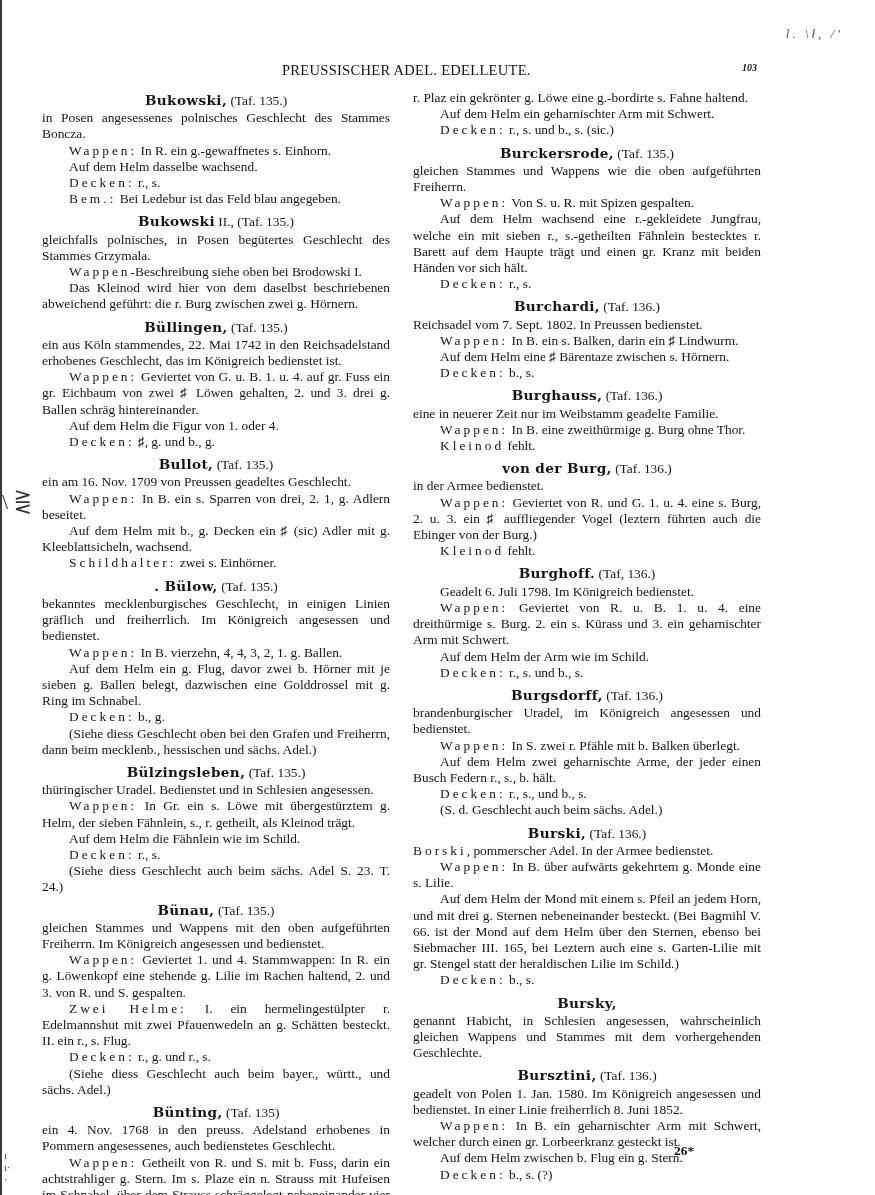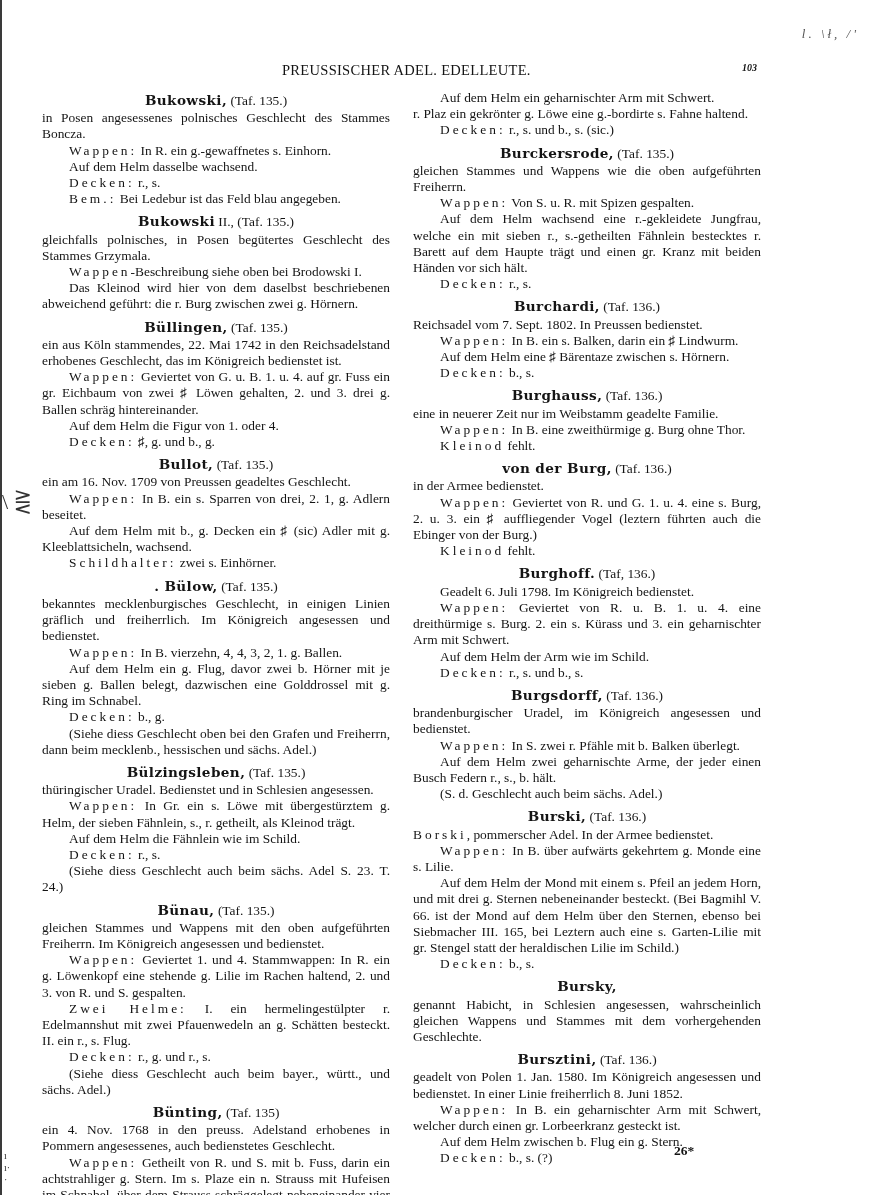--- a/index.html
+++ b/index.html
@@ -1,19 +1,19 @@
 <!DOCTYPE html>
 <html><head>
 <meta charset="utf-8">
 <style>
   html, body { margin:0; padding:0; background:#ffffff; }
   body { width:875px; height:1195px; position:relative; overflow:hidden;
          font-family:"Liberation Serif","DejaVu Serif",serif; color:#141414; }
   .edge-left { position:absolute; left:0; top:0; width:2px; height:1195px; background:#3a3a3a; }
-  .scan-marks { position:absolute; right:16px; top:26px; font-size:13px; color:#555; letter-spacing:3px; font-style:italic; }
+  .scan-marks { position:absolute; right:32px; top:26px; font-size:13px; color:#555; letter-spacing:3px; font-style:italic; }
   .margin-squiggle { position:absolute; left:2px; top:495px; font-size:22px; color:#333; line-height:14px; }
   .margin-ticks { position:absolute; left:4px; top:1150px; font-size:10px; color:#333; line-height:12px; }
   .header { position:absolute; left:0; top:62px; width:776px; height:20px; }
   .running-title { position:absolute; left:282px; top:0; font-size:14.5px; letter-spacing:0.3px; }
   .page-number { position:absolute; left:742px; top:0; font-size:10px; font-weight:bold;font-style:italic; }
   .col { position:absolute; top:90px; font-size:13.4px; line-height:16.2px; }
   .col-left { left:38px; width:352px; }
   .col-right { left:409px; width:352px; }
   .entry { margin:0 0 6px 4px; }
   .entry-head { text-align:center; margin:2px 0 1px 0; }
@@ -91,22 +91,22 @@
       <p class="p ind"><span>(Siehe diess Geschlecht auch beim bayer., württ., und sächs. Adel.)</span></p>
     </div>
     <div class="entry">
       <div class="entry-head"><span class="entry-name">Bünting,</span> <span class="entry-ref">(Taf. 135)</span></div>
       <p class="p"><span>ein 4. Nov. 1768 in den preuss. Adelstand erhobenes in Pommern angesessenes, auch bedienstetes Geschlecht.</span></p>
       <p class="p ind"><span class="sp">Wappen:</span><span> Getheilt von R. und S. mit b. Fuss, darin ein achtstrahliger g. Stern.  Im s. Plaze ein n. Strauss mit Hufeisen im Schnabel, über dem Strauss schräggelegt nebeneinander vier gr. Lorbeerzweige, im</span></p>
     </div>
   </div>
 <div class="col col-right" id="col-right">
     <div class="entry">
+      <p class="p"><span>r. Plaz ein gekrönter g. Löwe eine g.-bordirte s. Fahne haltend.</span></p>
       <p class="p ind"><span>Auf dem Helm ein geharnischter Arm mit Schwert.</span></p>
-      <p class="p"><span>r. Plaz ein gekrönter g. Löwe eine g.-bordirte s. Fahne haltend.</span></p>
       <p class="p ind"><span class="sp">Decken:</span><span> r., s. und b., s. (sic.)</span></p>
     </div>
     <div class="entry">
       <div class="entry-head"><span class="entry-name">Burckersrode,</span> <span class="entry-ref">(Taf. 135.)</span></div>
       <p class="p"><span>gleichen Stammes und Wappens wie die oben aufgeführten Freiherrn.</span></p>
       <p class="p ind"><span class="sp">Wappen:</span><span> Von S. u. R. mit Spizen gespalten.</span></p>
       <p class="p ind"><span>Auf dem Helm wachsend eine r.-gekleidete Jungfrau, welche ein mit sieben r., s.-getheilten Fähnlein bestecktes r. Barett auf dem Haupte trägt und einen gr. Kranz mit beiden Händen vor sich hält.</span></p>
       <p class="p ind"><span class="sp">Decken:</span><span> r., s.</span></p>
     </div>
     <div class="entry">
@@ -133,20 +133,21 @@
       <p class="p ind"><span>Geadelt 6. Juli 1798.  Im Königreich bedienstet.</span></p>
       <p class="p ind"><span class="sp">Wappen:</span><span> Geviertet von R. u. B. 1. u. 4. eine dreithürmige s. Burg. 2. ein s. Kürass und 3. ein geharnischter Arm mit Schwert.</span></p>
       <p class="p ind"><span>Auf dem Helm der Arm wie im Schild.</span></p>
       <p class="p ind"><span class="sp">Decken:</span><span> r., s. und b., s.</span></p>
     </div>
     <div class="entry">
       <div class="entry-head"><span class="entry-name">Burgsdorff,</span> <span class="entry-ref">(Taf. 136.)</span></div>
       <p class="p"><span>brandenburgischer Uradel, im Königreich angesessen und bedienstet.</span></p>
       <p class="p ind"><span class="sp">Wappen:</span><span> In S. zwei r. Pfähle mit b. Balken überlegt.</span></p>
       <p class="p ind"><span>Auf dem Helm zwei geharnischte Arme, der jeder einen Busch Federn r., s., b. hält.</span></p>
+      <p class="p ind"><span class="sp">Decken:</span><span> r., s., und b., s.</span></p>
       <p class="p ind"><span>(S. d. Geschlecht auch beim sächs. Adel.)</span></p>
     </div>
     <div class="entry">
       <div class="entry-head"><span class="entry-name">Burski,</span> <span class="entry-ref">(Taf. 136.)</span></div>
       <p class="p"><span class="sp">Borski</span><span>, pommerscher Adel.  In der Armee bedienstet.</span></p>
       <p class="p ind"><span class="sp">Wappen:</span><span> In B. über aufwärts gekehrtem g. Monde eine s. Lilie.</span></p>
       <p class="p ind"><span>Auf dem Helm der Mond mit einem s. Pfeil an jedem Horn, und mit drei g. Sternen nebeneinander besteckt.  (Bei Bagmihl V. 66. ist der Mond auf dem Helm über den Sternen, ebenso bei Siebmacher III. 165, bei Leztern auch eine s. Garten-Lilie mit gr. Stengel statt der heraldischen Lilie im Schild.)</span></p>
       <p class="p ind"><span class="sp">Decken:</span><span> b., s.</span></p>
     </div>
     <div class="entry">

